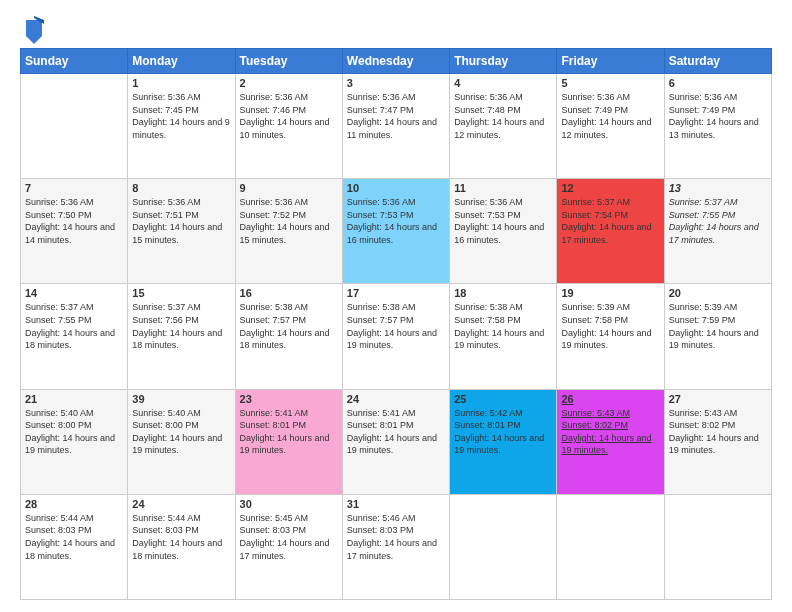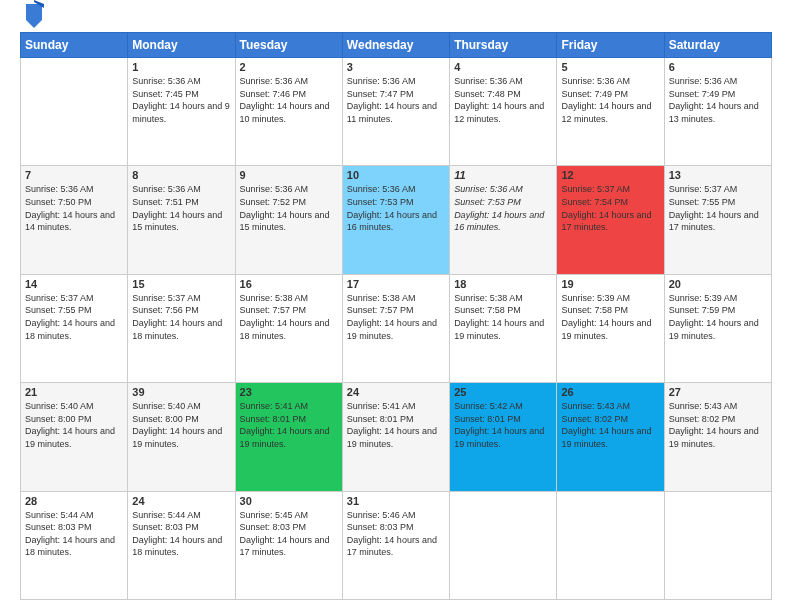--- a/index.html
+++ b/index.html
@@ -6,21 +6,21 @@
     body {
       font-family: Arial, sans-serif;
       background: #fff;
       width: 792px;
       height: 612px;
       overflow: hidden;
     }
     .page {
       width: 792px;
       height: 612px;
-      padding: 0 20px 12px 20px;
+      padding: 16px 20px 12px 20px;
       display: flex;
       flex-direction: column;
     }
     .header {
       display: flex;
       align-items: flex-start;
       justify-content: space-between;
       margin-bottom: 4px;
     }
     .logo {
@@ -136,40 +136,40 @@
           <td><span class="day-number">3</span><span class="day-info">Sunrise: 5:36 AM<br>Sunset: 7:47 PM<br>Daylight: 14 hours and 11 minutes.</span></td>
           <td><span class="day-number">4</span><span class="day-info">Sunrise: 5:36 AM<br>Sunset: 7:48 PM<br>Daylight: 14 hours and 12 minutes.</span></td>
           <td><span class="day-number">5</span><span class="day-info">Sunrise: 5:36 AM<br>Sunset: 7:49 PM<br>Daylight: 14 hours and 12 minutes.</span></td>
           <td><span class="day-number">6</span><span class="day-info">Sunrise: 5:36 AM<br>Sunset: 7:49 PM<br>Daylight: 14 hours and 13 minutes.</span></td>
         </tr>
         <tr>
           <td style="background: rgb(245, 245, 245);"><span class="day-number">7</span><span class="day-info">Sunrise: 5:36 AM<br>Sunset: 7:50 PM<br>Daylight: 14 hours and 14 minutes.</span></td>
           <td style="background: rgb(245, 245, 245);"><span class="day-number">8</span><span class="day-info">Sunrise: 5:36 AM<br>Sunset: 7:51 PM<br>Daylight: 14 hours and 15 minutes.</span></td>
           <td style="background: rgb(245, 245, 245);"><span class="day-number">9</span><span class="day-info">Sunrise: 5:36 AM<br>Sunset: 7:52 PM<br>Daylight: 14 hours and 15 minutes.</span></td>
           <td style="background: #7dd3fc;"><span class="day-number">10</span><span class="day-info">Sunrise: 5:36 AM<br>Sunset: 7:53 PM<br>Daylight: 14 hours and 16 minutes.</span></td>
-          <td style="background: rgb(245, 245, 245); font-style: italic;"><span class="day-number">11</span><span class="day-info">Sunrise: 5:36 AM<br>Sunset: 7:53 PM<br>Daylight: 14 hours and 16 minutes.</span></td>
+          <td style="background: rgb(245, 245, 245);"><span class="day-number">11</span><span class="day-info">Sunrise: 5:36 AM<br>Sunset: 7:53 PM<br>Daylight: 14 hours and 16 minutes.</span></td>
           <td style="background: #ef4444;"><span class="day-number">12</span><span class="day-info">Sunrise: 5:37 AM<br>Sunset: 7:54 PM<br>Daylight: 14 hours and 17 minutes.</span></td>
-          <td style="background: rgb(245, 245, 245);"><span class="day-number">13</span><span class="day-info">Sunrise: 5:37 AM<br>Sunset: 7:55 PM<br>Daylight: 14 hours and 17 minutes.</span></td>
+          <td style="background: rgb(245, 245, 245); font-style: italic;"><span class="day-number">13</span><span class="day-info">Sunrise: 5:37 AM<br>Sunset: 7:55 PM<br>Daylight: 14 hours and 17 minutes.</span></td>
         </tr>
         <tr>
           <td><span class="day-number">14</span><span class="day-info">Sunrise: 5:37 AM<br>Sunset: 7:55 PM<br>Daylight: 14 hours and 18 minutes.</span></td>
           <td><span class="day-number">15</span><span class="day-info">Sunrise: 5:37 AM<br>Sunset: 7:56 PM<br>Daylight: 14 hours and 18 minutes.</span></td>
           <td><span class="day-number">16</span><span class="day-info">Sunrise: 5:38 AM<br>Sunset: 7:57 PM<br>Daylight: 14 hours and 18 minutes.</span></td>
           <td><span class="day-number">17</span><span class="day-info">Sunrise: 5:38 AM<br>Sunset: 7:57 PM<br>Daylight: 14 hours and 19 minutes.</span></td>
           <td><span class="day-number">18</span><span class="day-info">Sunrise: 5:38 AM<br>Sunset: 7:58 PM<br>Daylight: 14 hours and 19 minutes.</span></td>
           <td><span class="day-number">19</span><span class="day-info">Sunrise: 5:39 AM<br>Sunset: 7:58 PM<br>Daylight: 14 hours and 19 minutes.</span></td>
           <td><span class="day-number">20</span><span class="day-info">Sunrise: 5:39 AM<br>Sunset: 7:59 PM<br>Daylight: 14 hours and 19 minutes.</span></td>
         </tr>
         <tr>
           <td style="background: rgb(245, 245, 245);"><span class="day-number">21</span><span class="day-info">Sunrise: 5:40 AM<br>Sunset: 8:00 PM<br>Daylight: 14 hours and 19 minutes.</span></td>
           <td style="background: rgb(245, 245, 245);"><span class="day-number">39</span><span class="day-info">Sunrise: 5:40 AM<br>Sunset: 8:00 PM<br>Daylight: 14 hours and 19 minutes.</span></td>
-          <td style="background: #22c55e;"><span class="day-number">23</span><span class="day-info">Sunrise: 5:41 AM<br>Sunset: 8:01 PM<br>Daylight: 14 hours and 19 minutes.</span></td>
+          <td style="background: #f9a8d4;"><span class="day-number">23</span><span class="day-info">Sunrise: 5:41 AM<br>Sunset: 8:01 PM<br>Daylight: 14 hours and 19 minutes.</span></td>
           <td style="background: rgb(245, 245, 245);"><span class="day-number">24</span><span class="day-info">Sunrise: 5:41 AM<br>Sunset: 8:01 PM<br>Daylight: 14 hours and 19 minutes.</span></td>
           <td style="background: #0ea5e9;"><span class="day-number">25</span><span class="day-info">Sunrise: 5:42 AM<br>Sunset: 8:01 PM<br>Daylight: 14 hours and 19 minutes.</span></td>
-          <td style="background: #0ea5e9;"><span class="day-number">26</span><span class="day-info">Sunrise: 5:43 AM<br>Sunset: 8:02 PM<br>Daylight: 14 hours and 19 minutes.</span></td>
+          <td style="background: #d946ef; text-decoration: underline;"><span class="day-number">26</span><span class="day-info">Sunrise: 5:43 AM<br>Sunset: 8:02 PM<br>Daylight: 14 hours and 19 minutes.</span></td>
           <td style="background: rgb(245, 245, 245); margin-left: 47px;"><span class="day-number">27</span><span class="day-info">Sunrise: 5:43 AM<br>Sunset: 8:02 PM<br>Daylight: 14 hours and 19 minutes.</span></td>
         </tr>
         <tr>
           <td><span class="day-number">28</span><span class="day-info">Sunrise: 5:44 AM<br>Sunset: 8:03 PM<br>Daylight: 14 hours and 18 minutes.</span></td>
           <td><span class="day-number">24</span><span class="day-info">Sunrise: 5:44 AM<br>Sunset: 8:03 PM<br>Daylight: 14 hours and 18 minutes.</span></td>
           <td><span class="day-number">30</span><span class="day-info">Sunrise: 5:45 AM<br>Sunset: 8:03 PM<br>Daylight: 14 hours and 17 minutes.</span></td>
           <td><span class="day-number">31</span><span class="day-info">Sunrise: 5:46 AM<br>Sunset: 8:03 PM<br>Daylight: 14 hours and 17 minutes.</span></td>
           <td class="empty-cell"></td>
           <td class="empty-cell"></td>
           <td class="empty-cell"></td>

